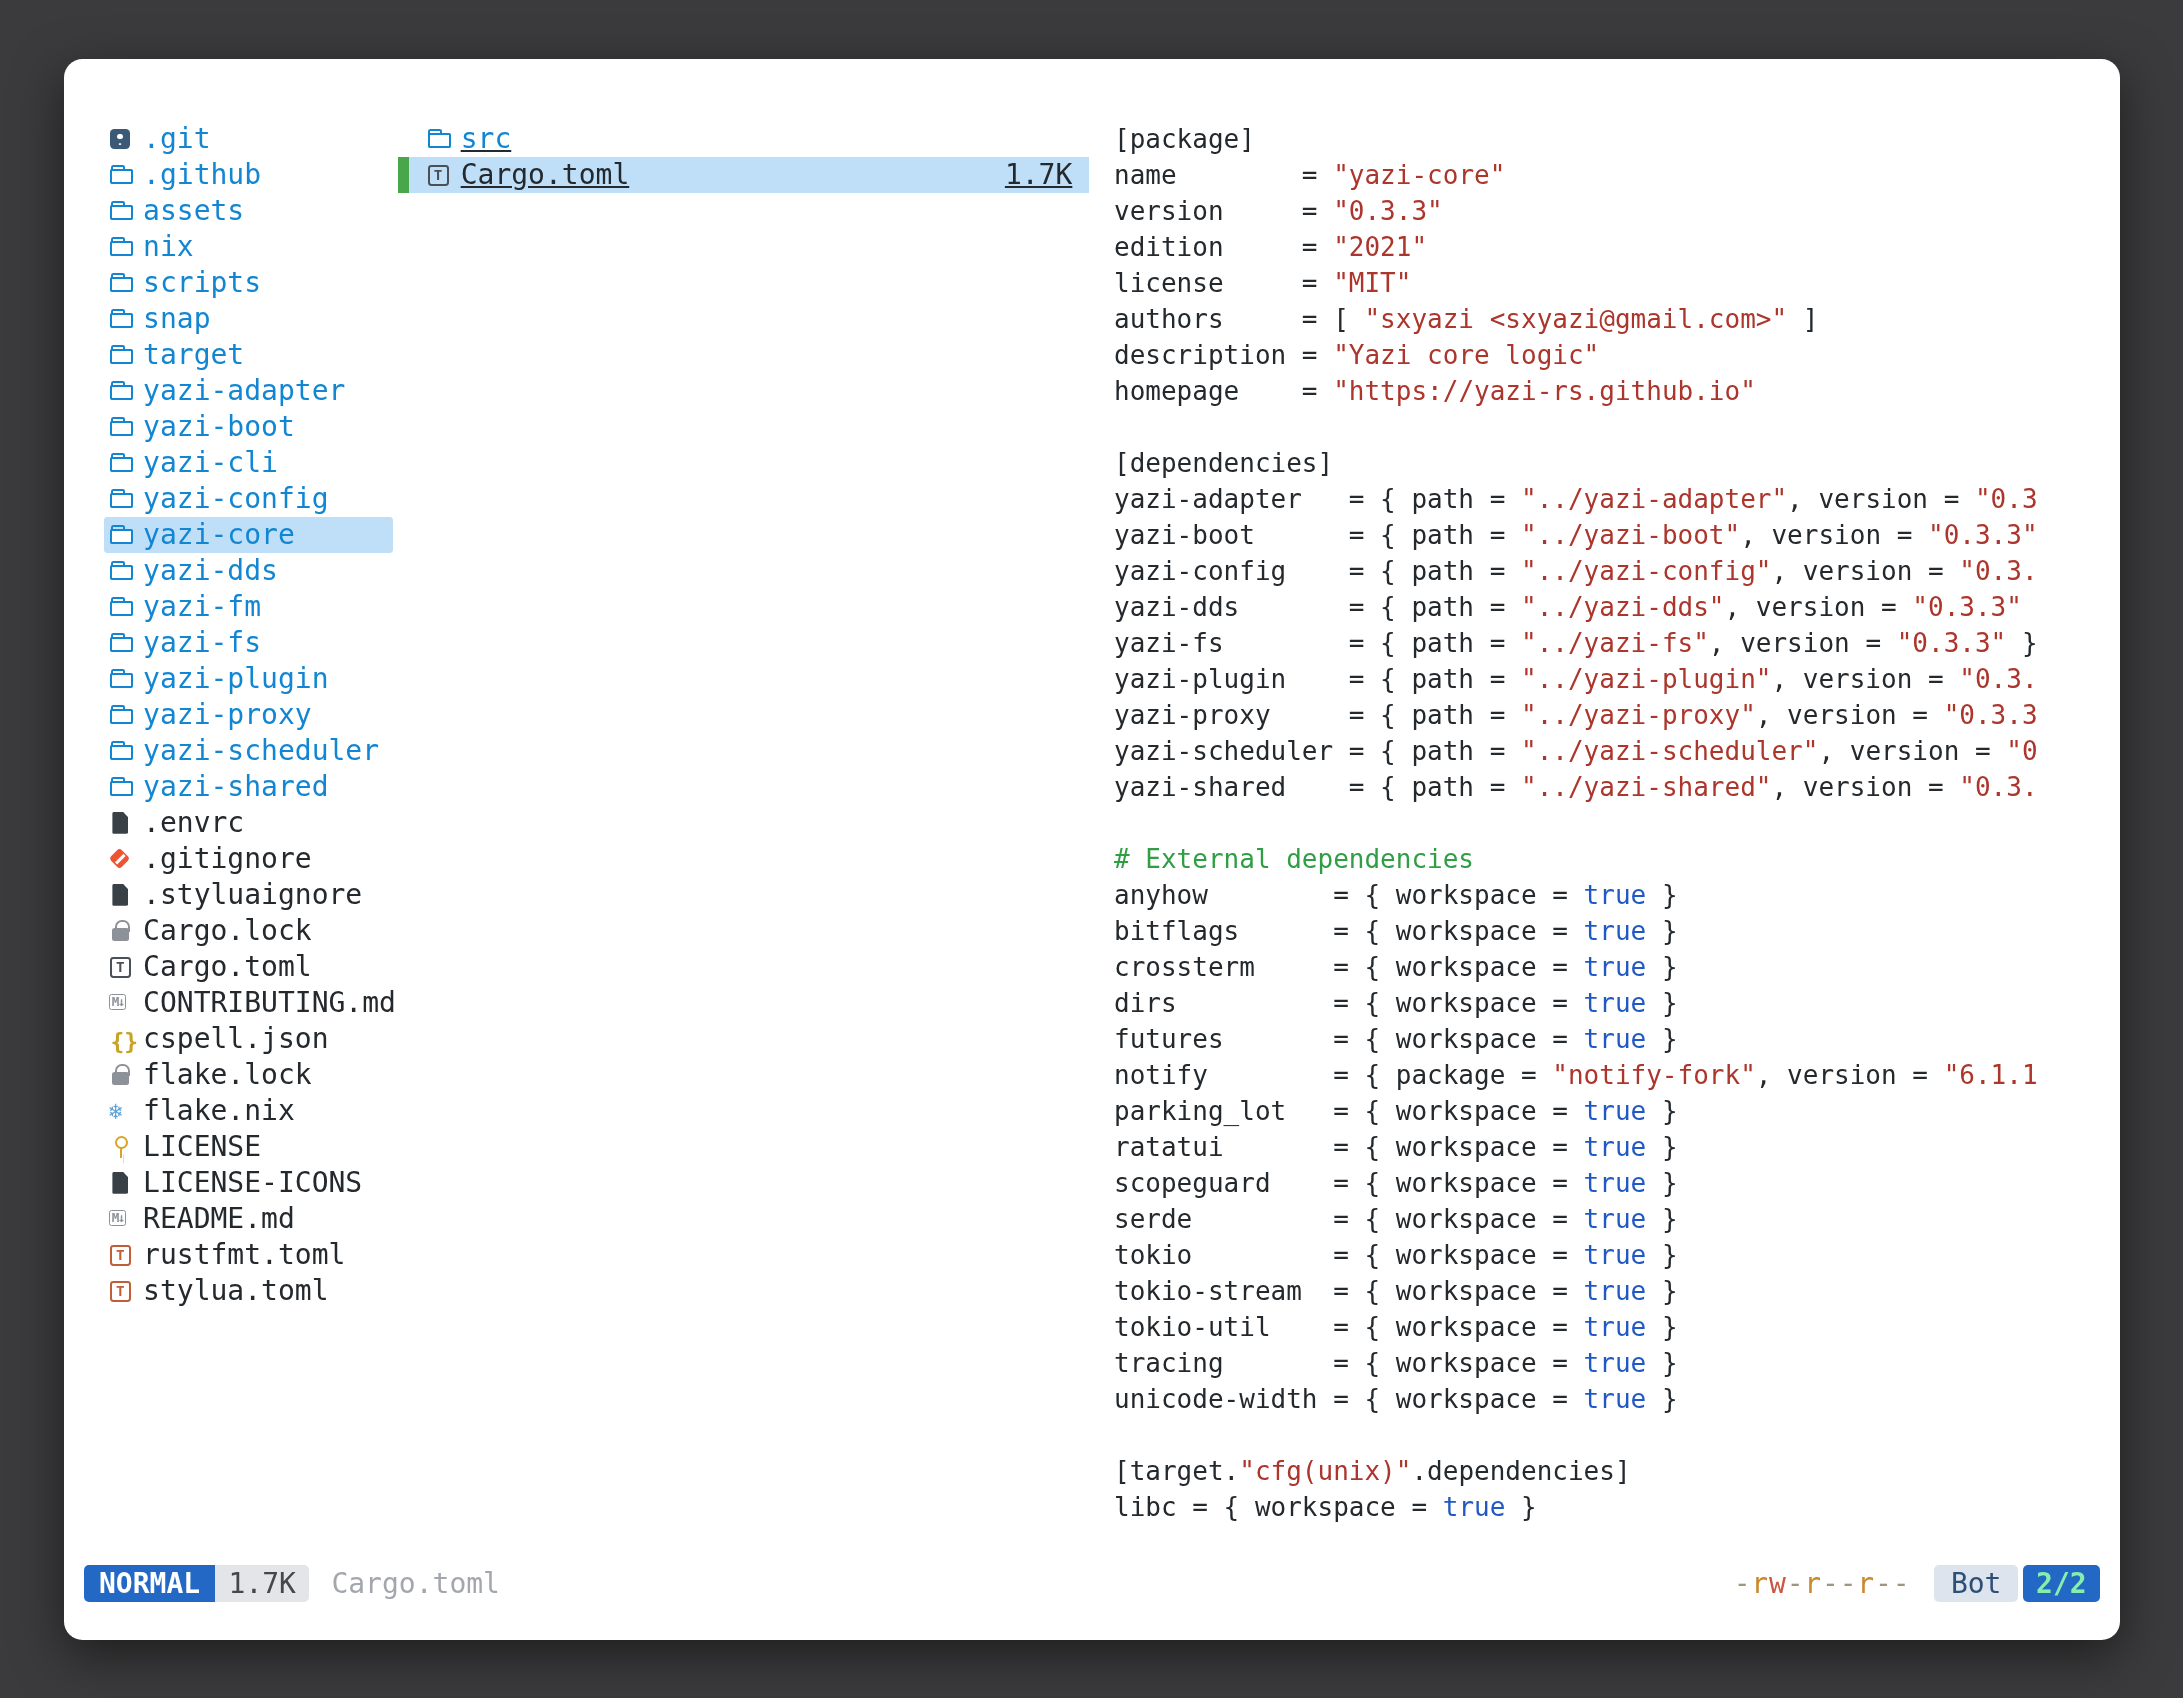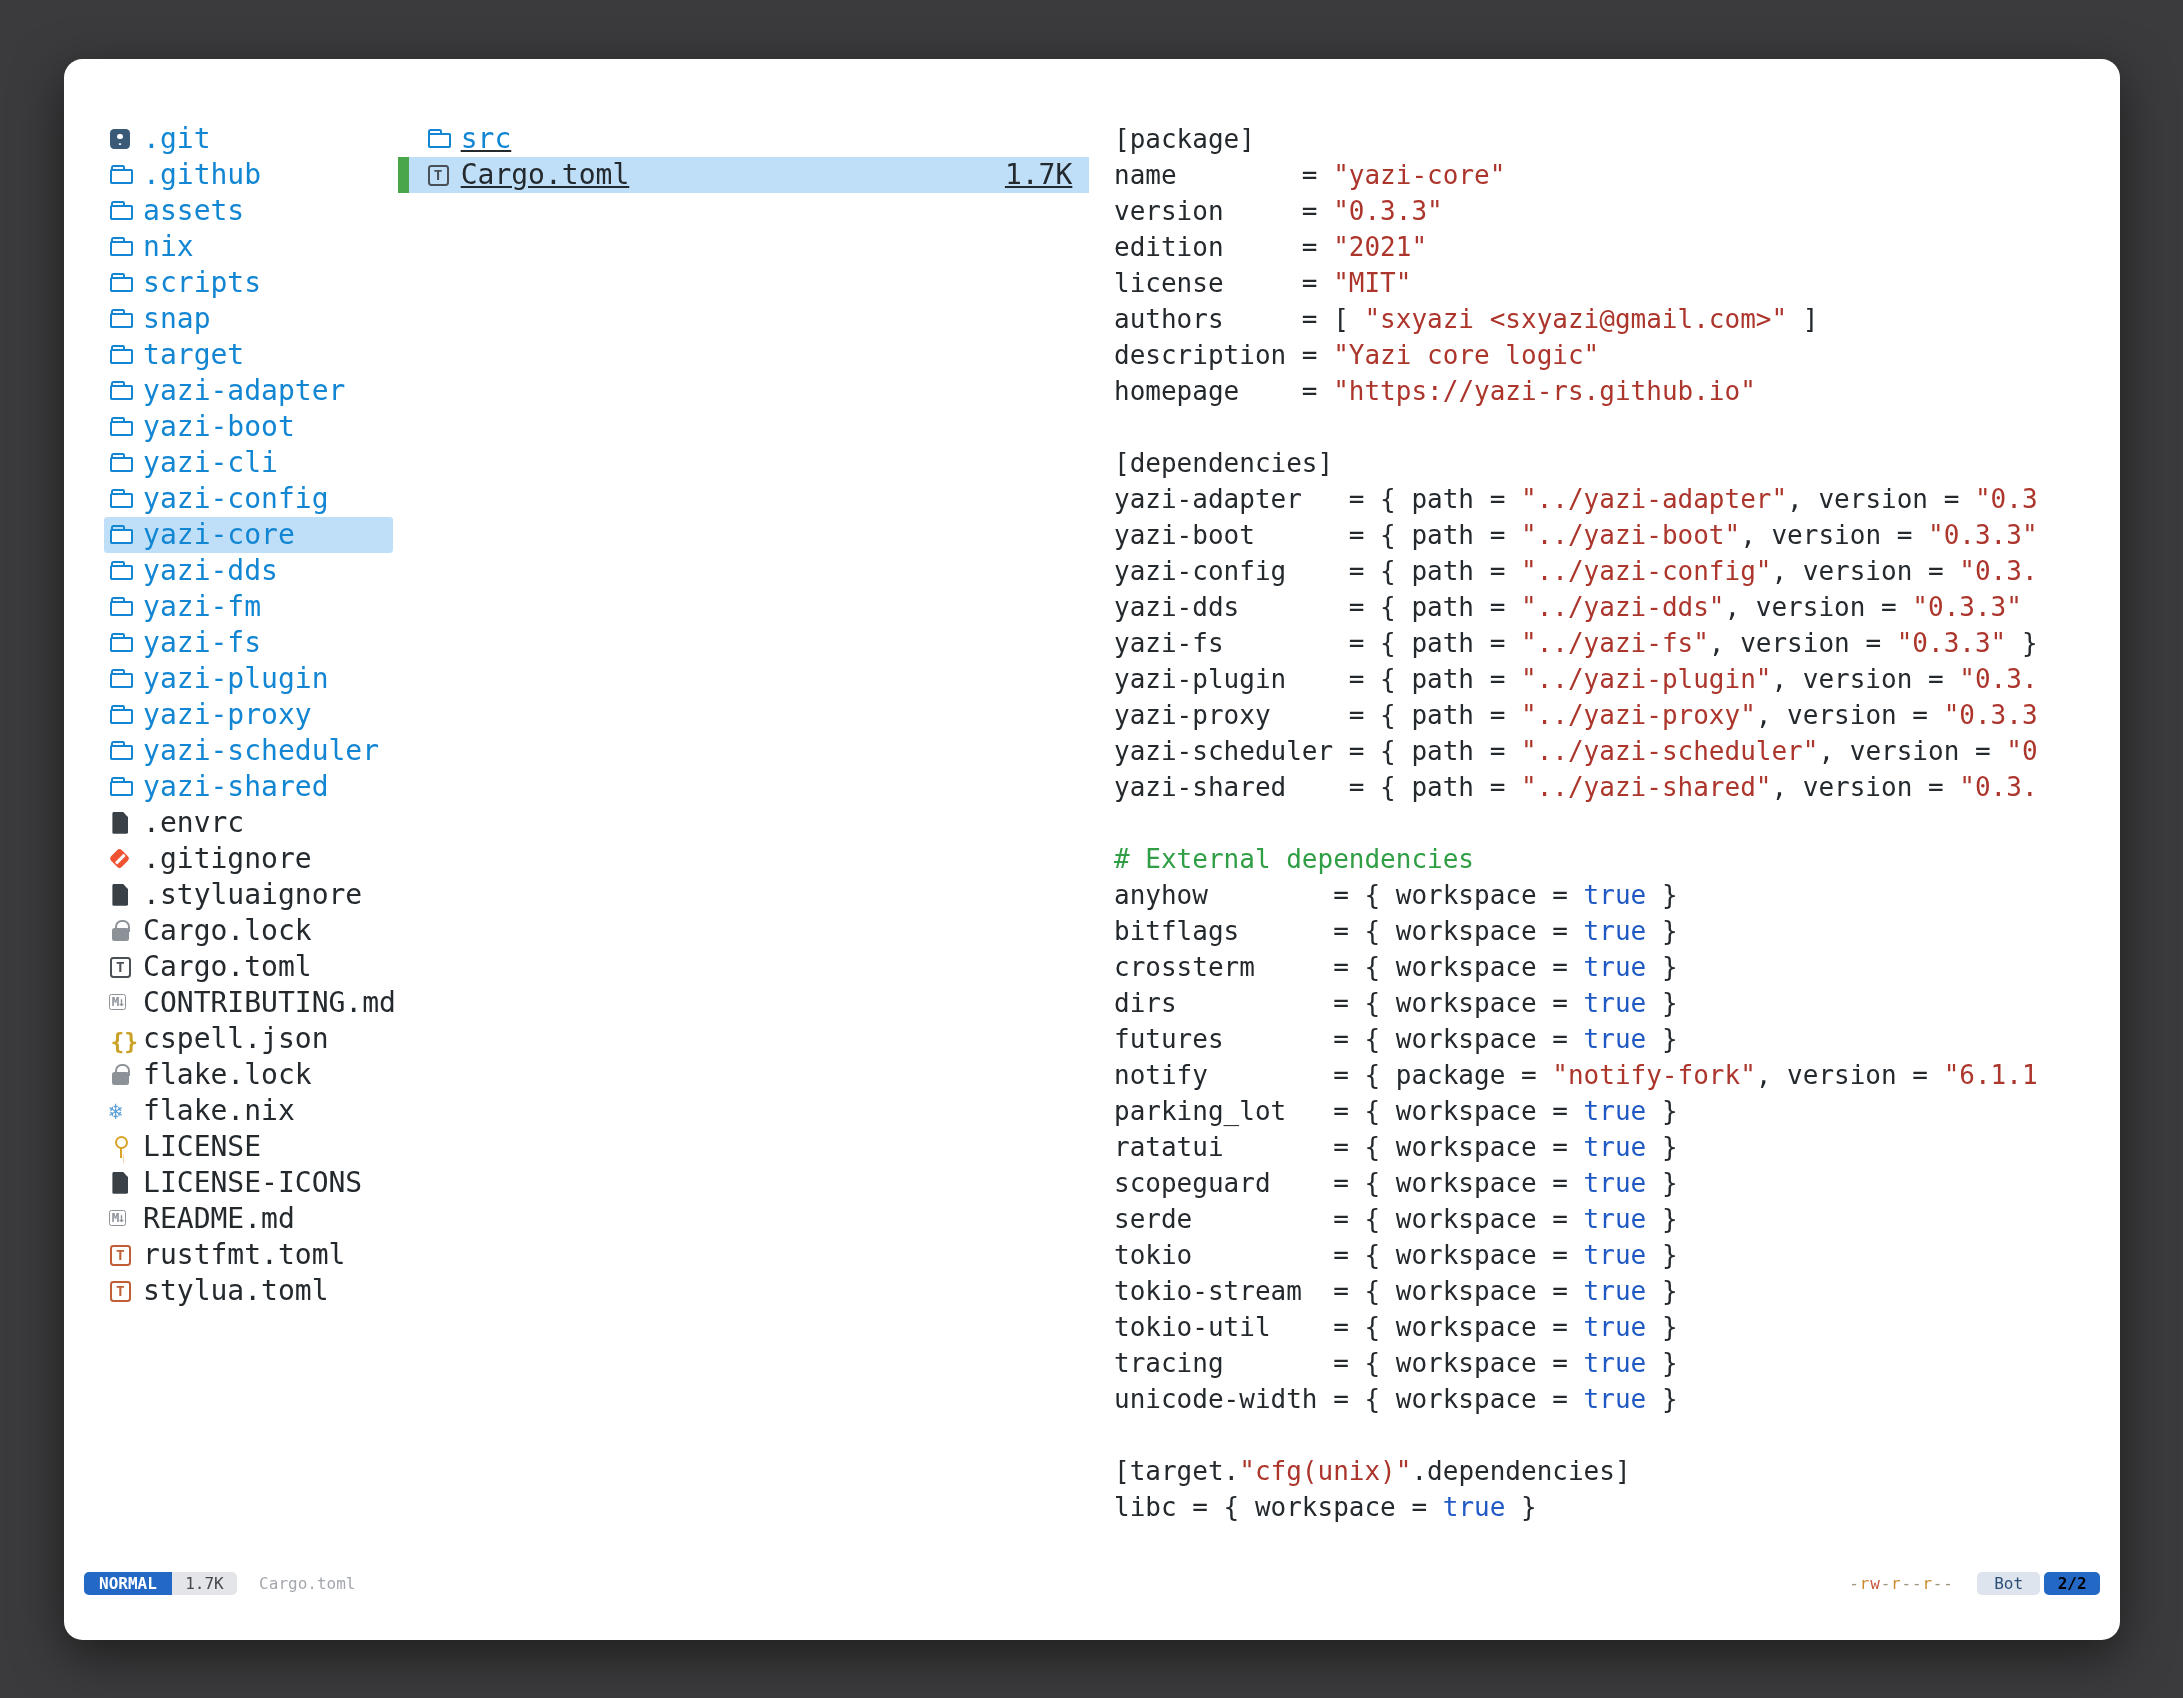--- a/index.html
+++ b/index.html
@@ -63,32 +63,32 @@
   .icon-license::after{content:"";position:absolute;left:12.6px;top:19.3px;width:2.5px;height:10px;background:#d9a326;box-shadow:2.5px 5.9px 0 -0.8px #d9a326;}
 
   
   .pline{height:36px;white-space:pre;font-size:26px;line-height:36px;}
   .tok-plain{color:var(--text);}
   .tok-str{color:var(--str);}
   .tok-bool{color:var(--bool);}
   .tok-comment{color:var(--comment);}
 
   
-  .statusbar{height:39px;margin:0 20px 37px 20px;display:flex;align-items:center;font-size:16px;flex:none;}
+  .statusbar{height:39px;margin:0 20px 37px 20px;display:flex;align-items:center;font-size:28px;flex:none;}
   .sb-left{display:flex;align-items:center;}
   .sb-right{margin-left:auto;display:flex;align-items:center;}
   .mode-badge{background:var(--badgeblue);color:#fff;font-weight:bold;padding:1.7px 15px;border-radius:5px 0 0 5px;}
   .size-chip{background:#e3e5e8;color:#44484d;padding:1.7px 13.4px;border-radius:0 5px 5px 0;}
   .sb-filename{color:#a3a7ad;margin-left:22px;}
   .perms{letter-spacing:0.8px;margin-right:23.5px;}
   .p-dash{color:#a09483;}
   .p-r{color:#c98a2e;}
   .p-w{color:#c9583f;}
   .pos-chip{background:#dde4ed;color:#2c4f78;padding:1.7px 17px;border-radius:5px;}
-  .count-badge{background:var(--badgeblue);color:#000000;font-weight:bold;padding:1.7px 13.4px;border-radius:5px;margin-left:4.2px;}
+  .count-badge{background:var(--badgeblue);color:#86efac;font-weight:bold;padding:1.7px 13.4px;border-radius:5px;margin-left:4.2px;}
 </style>
 </head>
 <body>
 
 <div class="window">
   <div class="content">
 
     <div class="pane pane-parent">
 
         <div class="row">

